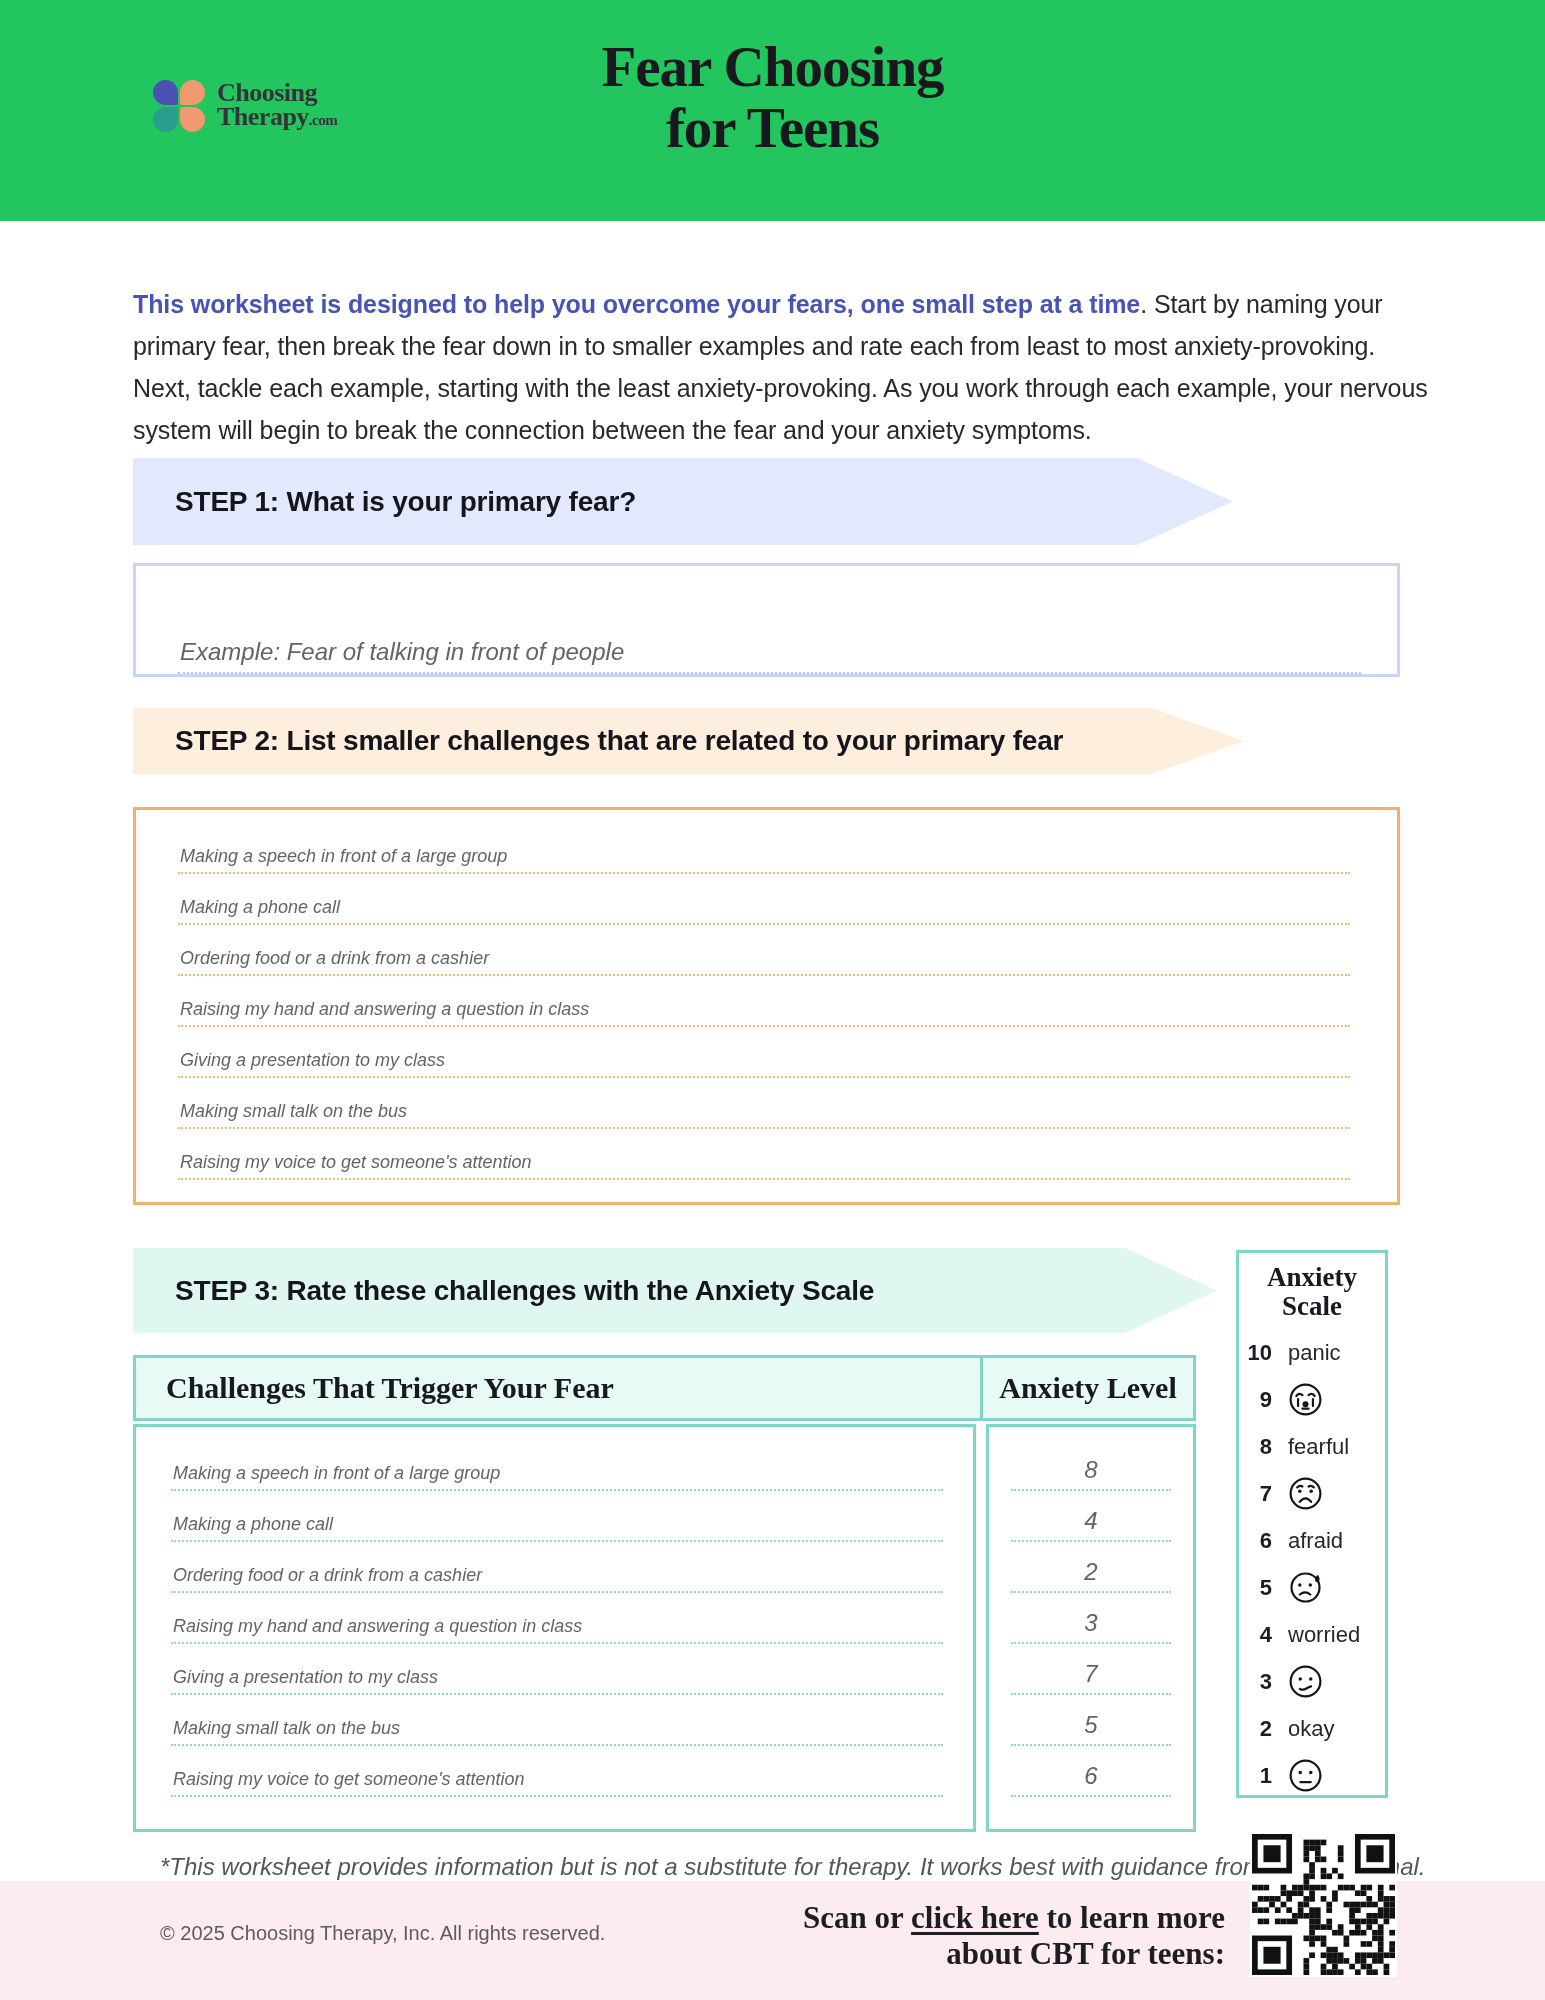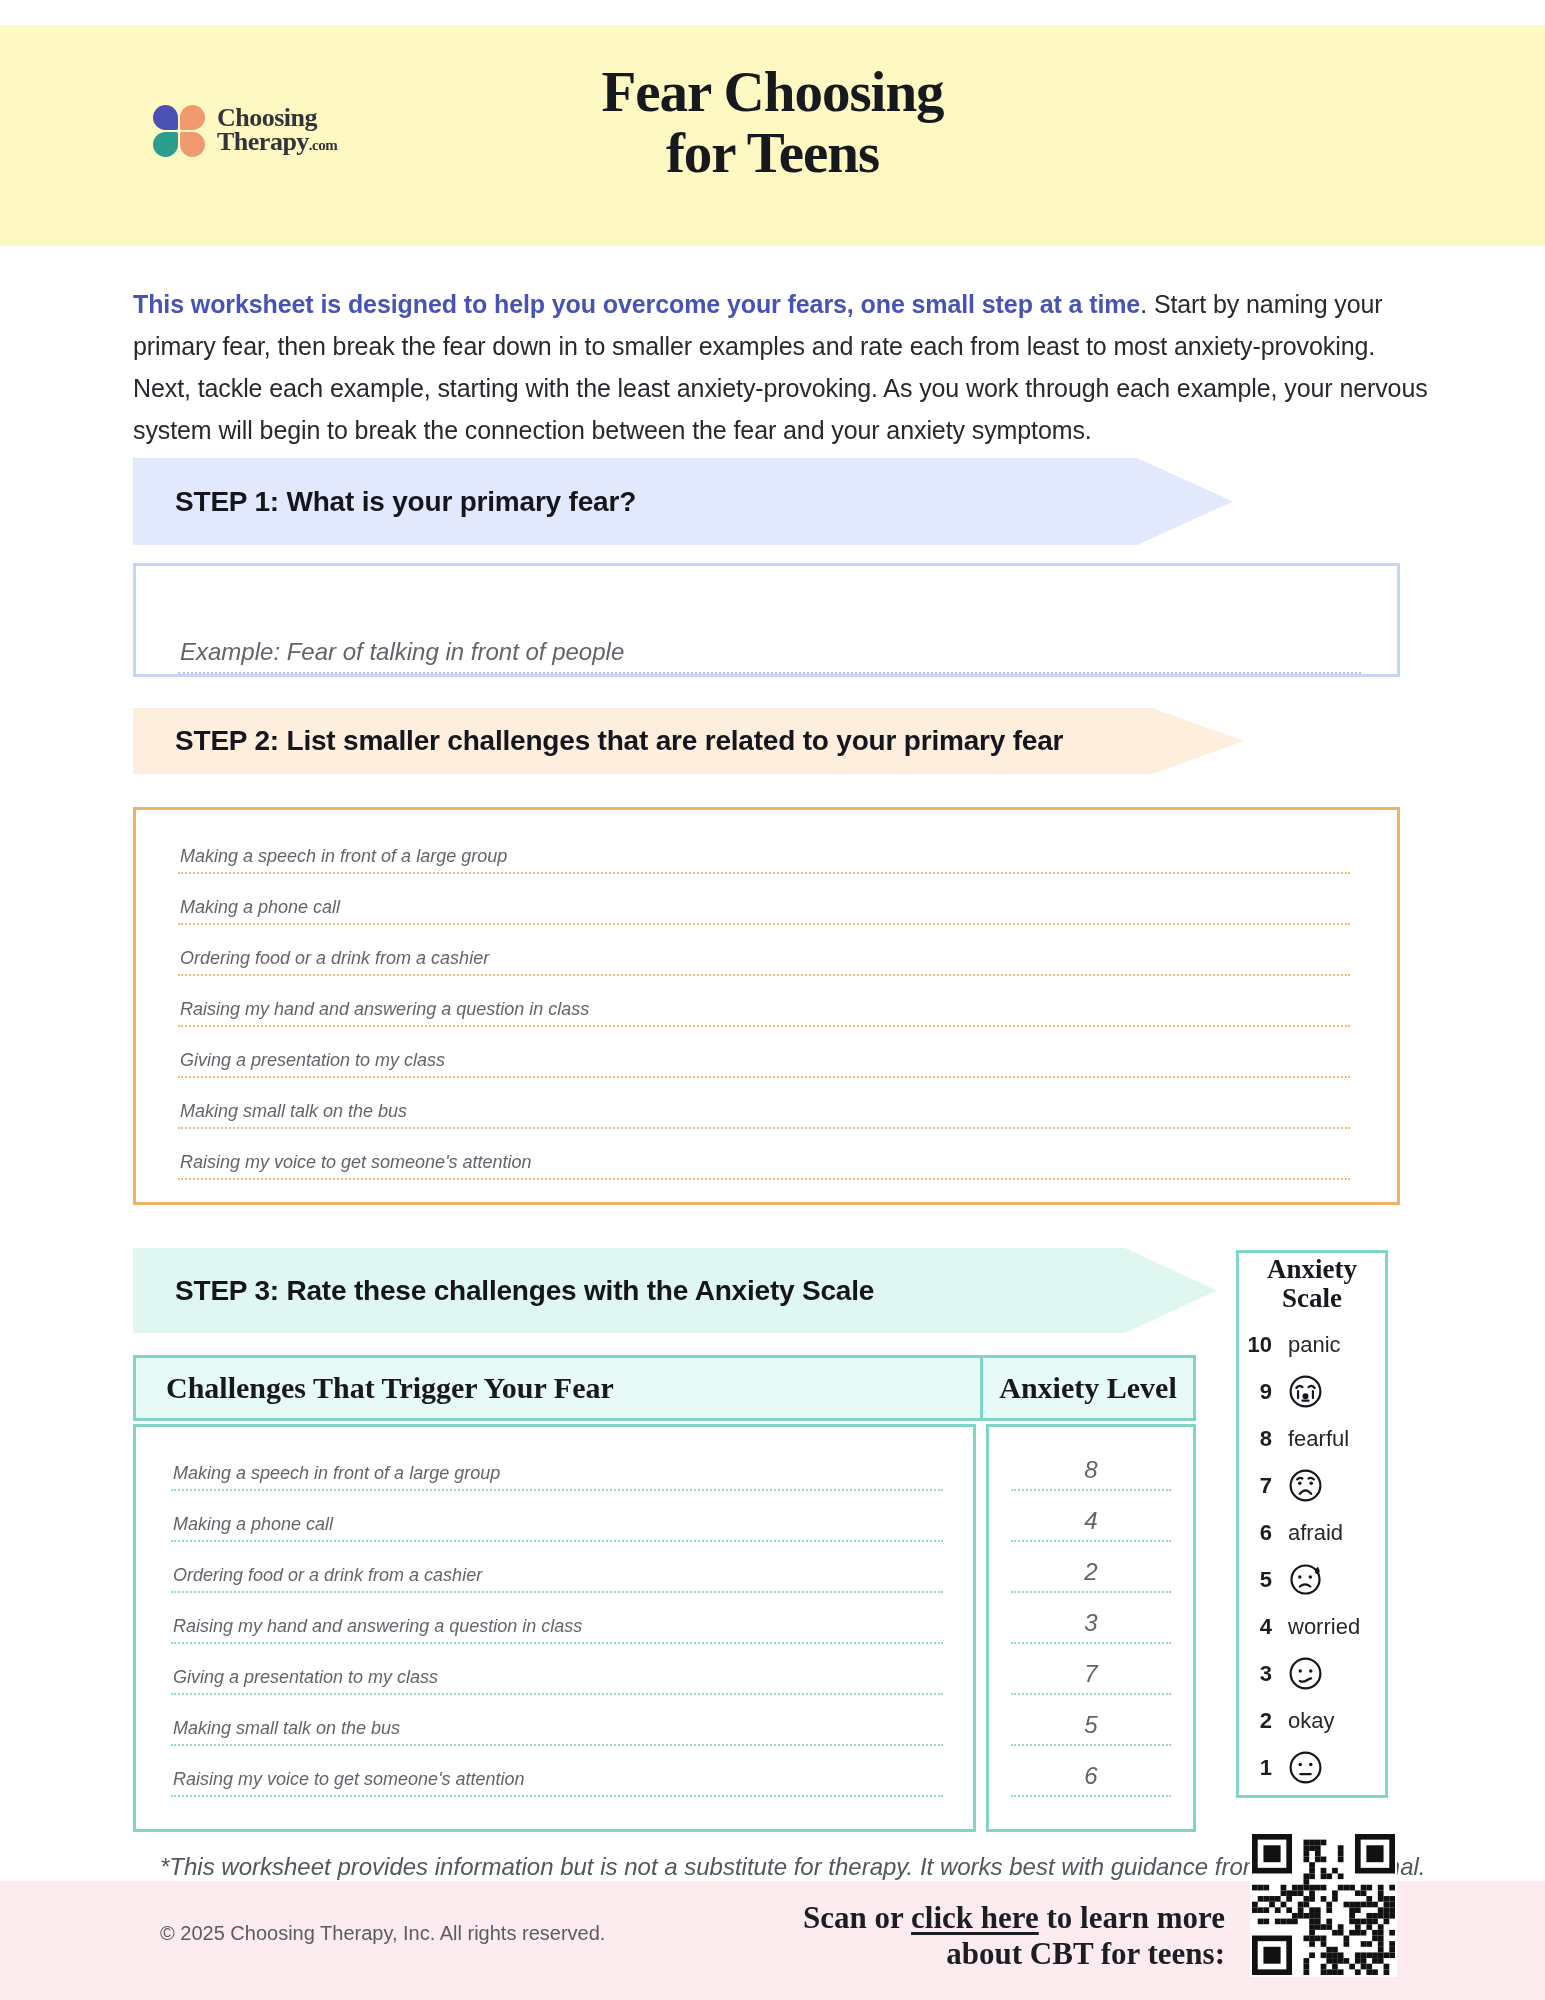--- a/index.html
+++ b/index.html
@@ -1,20 +1,20 @@
 <!DOCTYPE html>
 <html><head>
 <meta charset="utf-8">
 <style>
   html,body{margin:0;padding:0;background:#fff;}
   .page{position:relative;width:1545px;height:2000px;background:#ffffff;overflow:hidden;
         font-family:"Liberation Sans",sans-serif;color:#26262e;}
 
   
-  .header{position:absolute;left:0;top:0;width:1545px;height:221px;background:#fef9c3;margin-top:25px;}
+  .header{position:absolute;left:0;top:0;width:1545px;height:221px;background:#22c55e;}
   .logo{position:absolute;left:153px;top:80px;display:flex;align-items:center;gap:12px;}
   .logo-mark{width:52px;height:52px;display:grid;grid-template-columns:25px 25px;grid-template-rows:25px 25px;gap:2px;}
   .petal{width:25px;height:25px;}
   .p-tl{background:#4b50b3;border-radius:14px 14px 2px 14px;}
   .p-tr{background:#f19a70;border-radius:14px 14px 14px 2px;}
   .p-bl{background:#2b9d8f;border-radius:14px 2px 14px 14px;}
   .p-br{background:#f19a70;border-radius:2px 14px 14px 14px;}
   .logo-text{font-family:"Liberation Serif",serif;font-weight:bold;color:#33333a;
              font-size:26px;line-height:24px;letter-spacing:-0.5px;}
   .logo-text .com{font-size:15px;}
@@ -60,21 +60,21 @@
             border:3px solid #7ed5c8;background:#fff;padding:13px 30px 0 35px;}
   .tbl-right{position:absolute;left:986px;top:1424px;width:210px;height:408px;box-sizing:border-box;
              border:3px solid #7ed5c8;background:#fff;padding:13px 22px 0 22px;}
   .vrow{height:51px;display:flex;align-items:flex-end;}
   .vline{width:100%;border-bottom:2px dotted #8fd9cd;padding:0 0 5px 0;text-align:center;
          font-size:24px;font-style:italic;color:#63636b;}
 
   
   .scale{position:absolute;left:1236px;top:1250px;width:152px;height:548px;box-sizing:border-box;
          border:3px solid #7ed5c8;background:#fff;}
-  .scale-title{margin-top:2px;text-align:center;font-family:"Liberation Serif",serif;
+  .scale-title{margin-top:10px;text-align:center;font-family:"Liberation Serif",serif;
                font-weight:bold;font-size:27px;line-height:29px;color:#18181f;}
   .as-rows{margin-top:8px;display:flex;flex-direction:column;}
   .as-row{height:47px;display:flex;align-items:center;gap:16px;}
   .as-num{width:33px;text-align:right;font-weight:bold;font-size:22px;color:#1c1c24;}
   .as-word{font-size:22px;color:#26262c;}
   .as-face svg{display:block;width:35px;height:35px;}
 
   
   .disclaimer{position:absolute;left:160px;top:1853px;font-style:italic;font-size:24px;color:#55555d;}
   .footer-band{position:absolute;left:0;top:1881px;width:1545px;height:119px;background:#fcecef;}

